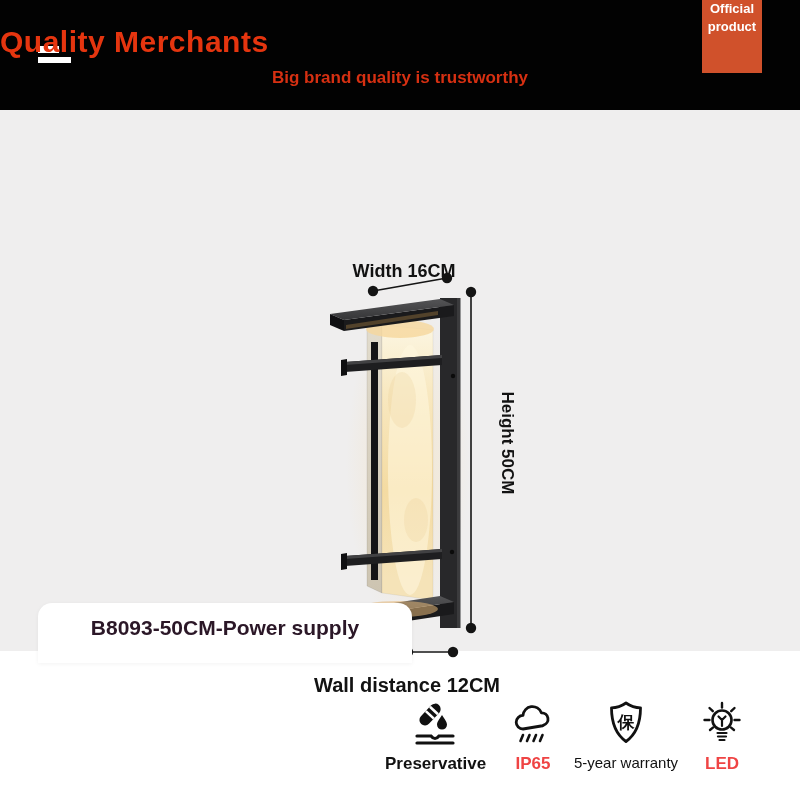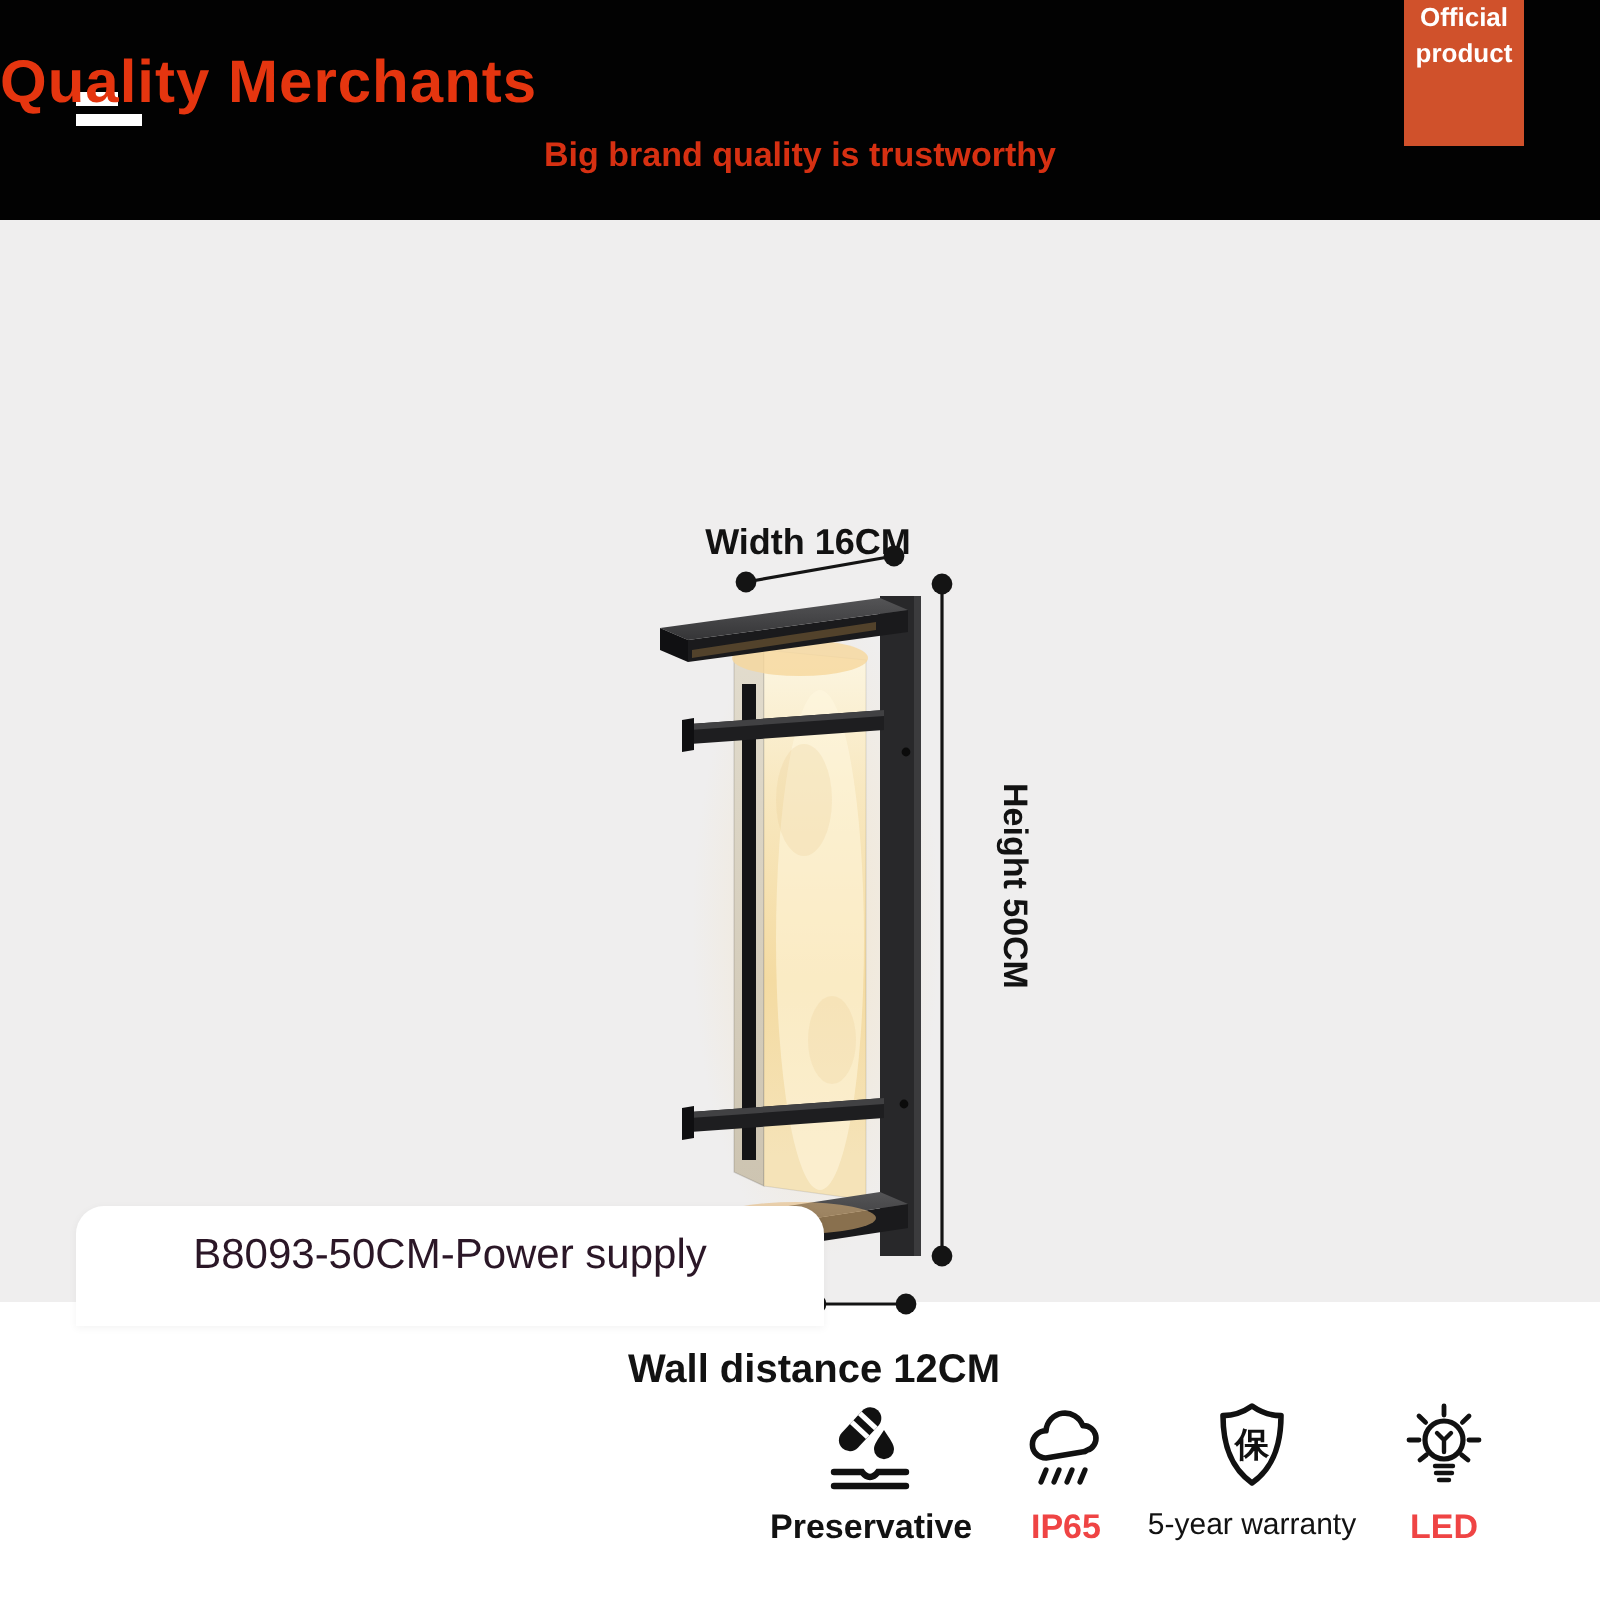--- a/index.html
+++ b/index.html
@@ -23,21 +23,21 @@
   .dim-label { position:absolute; color:#121212; font-weight:bold; white-space:nowrap; }
   .width-label  { left:404px; top:125px; font-size:18px; transform:translateX(-50%);margin-top:26px; }
   .height-label { left:507px; top:333px; font-size:17px; transform:translate(-50%,-50%) rotate(90deg); }
   .wall-label   { left:407px; top:564px; font-size:20px; transform:translateX(-50%); }
   .lamp-svg { position:absolute; left:290px; top:160px; width:192px; height:400px; }
 
   
   .model-card { position:absolute; left:38px; top:603px; width:374px; height:60px; background:#fff;
     border-radius:14px 14px 0 0; box-shadow:0 1px 4px rgba(0,0,0,0.05); }
   .model-card .model { display:block; text-align:center; padding-top:13px;
-    font-size:21px; font-weight:normal; color:#2b1727; }
+    font-size:21px; font-weight:bold; color:#2b1727; }
 
   
   .info { position:absolute; left:0; top:651px; width:800px; height:149px; background:#fff; }
   .material { position:absolute; left:50px; top:16px; font-size:17px; font-weight:bold; color:#2b1727; }
   .bullet { position:absolute; width:7px; height:7px; border-radius:50%; background:#b5522e; }
   .bullet-applicable { left:67px; top:59px; }
   .bullet-install { left:69px; top:102px; }
   .applicable { position:absolute; left:92px; top:44px; width:170px; text-align:center;
     font-size:15.5px; font-weight:bold; color:#2b1727; line-height:1.45; }
   .installation { position:absolute; left:78px; top:93px; font-size:17.5px; font-weight:bold; color:#2b1727; }

